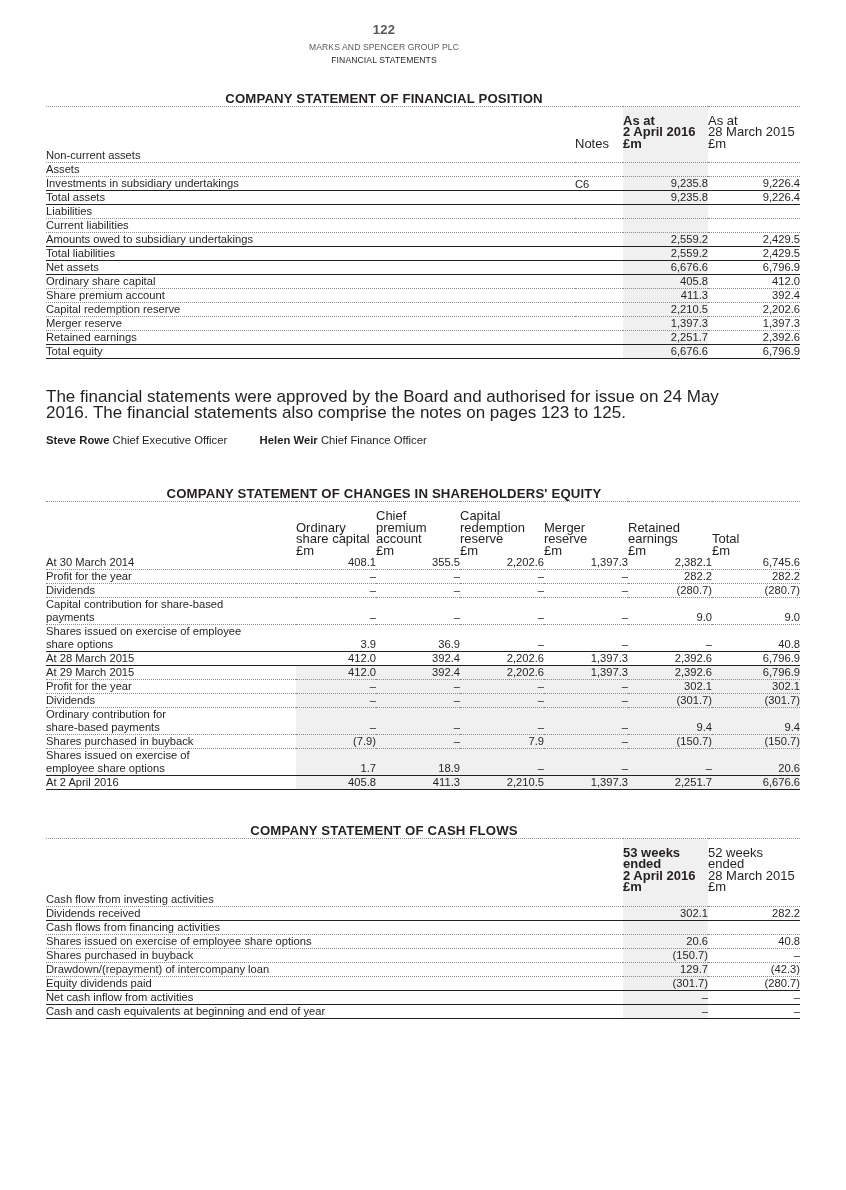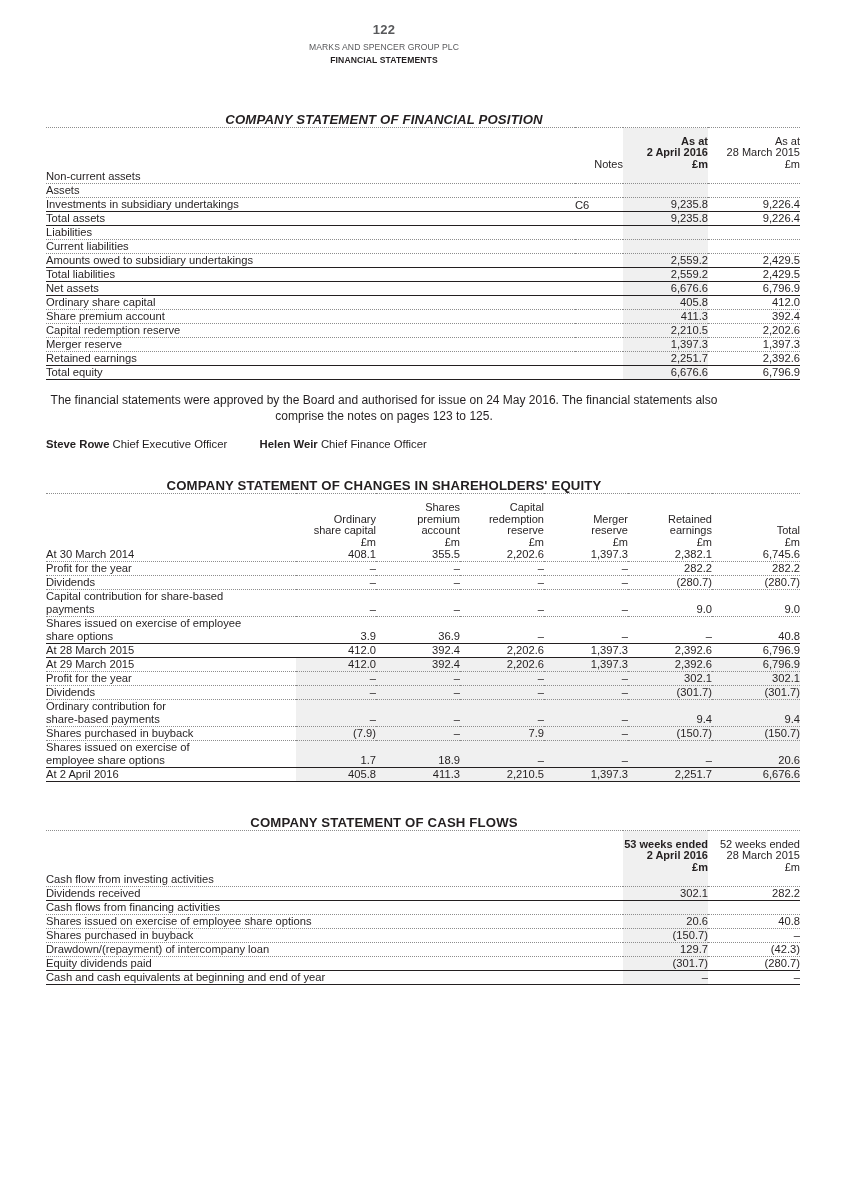--- a/index.html
+++ b/index.html
@@ -19,33 +19,33 @@
 
   
   .runhead{ text-align:center; padding-top:22px; }
   .runhead .pageno{
     font-size:13px; font-weight:bold; color:#58595b; letter-spacing:.2px;
   }
   .runhead .company{
     font-size:8.6px; color:#58595b; letter-spacing:.1px; margin-top:5px;
   }
   .runhead .section{
-    font-size:8.6px; font-weight:bold; color:#231f20; letter-spacing:.1px; margin-top:3px;
+    font-size:8.6px; font-weight:normal; color:#231f20; letter-spacing:.1px; margin-top:3px;
   }
 
   
   .stmt-title{
     text-align:center;
     font-size:13.2px;
     font-weight:bold;
     color:#231f20;
     letter-spacing:.15px;
   }
-  #title-fp{ margin-top:47px;font-style:italic; }
-  #title-eq{ margin-top:28px; }
+  #title-fp{ margin-top:26px; }
+  #title-eq{ margin-top:40px; }
   #title-cf{ margin-top:33px; }
 
   
   .tbl-wrap{ padding:0 46px; }
   table.fin{
     width:754px;
     border-collapse:collapse;
     table-layout:fixed;
     font-size:11.2px;
   }
@@ -54,23 +54,23 @@
     font-weight:normal;
     color:#231f20;
   }
   
   .rule-dot-top td{ border-top:1px dotted #8d8d8d; }
   tr.dotted td{ border-bottom:1px dotted #8d8d8d; }
   tr.solid td{ border-bottom:1px solid #231f20; }
 
   
   .colhead{
-    font-size:11px;
+    font-size:13px;
     line-height:11.4px;
-    text-align:right;
+    text-align:left;
     color:#231f20;
     padding-bottom:3px;
   }
   .colhead.bold{ font-weight:bold; }
   .colhead.notes{ color:#231f20; }
 
   
   td.lbl{
     text-align:left;
     padding:3.3px 0 3.3px 2px;
@@ -89,25 +89,24 @@
 
   .b{ font-weight:bold; }
   .gold{ color:#b09a6b; font-weight:bold; }
 
   
   .shade{ background:#f0f0f0; }
 
   
   .narr{
     padding:0 46px;
-    margin-top:13px;
-    font-size:12px;
+    margin-top:30px;
+    font-size:17px;
     line-height:15.6px;
     color:#231f20;
-    text-align:center;
   }
   .signoff{
     padding:0 46px;
     margin-top:14px;
     font-size:11.3px;
     color:#231f20;
   }
   .signoff .nm{ font-weight:bold; }
   .signoff .gap{ display:inline-block; width:26px; }
 
@@ -281,21 +280,21 @@
             <td></td>
             <td></td>
             <td></td>
             <td></td>
             <td></td>
             <td></td>
           </tr>
           <tr>
             <td></td>
             <td class="colhead"><span>Ordinary</span><br><span>share capital</span><br><span>£m</span></td>
-            <td class="colhead"><span>Shares</span><br><span>premium</span><br><span>account</span><br><span>£m</span></td>
+            <td class="colhead"><span>Chief</span><br><span>premium</span><br><span>account</span><br><span>£m</span></td>
             <td class="colhead"><span>Capital</span><br><span>redemption</span><br><span>reserve</span><br><span>£m</span></td>
             <td class="colhead"><span>Merger</span><br><span>reserve</span><br><span>£m</span></td>
             <td class="colhead"><span>Retained</span><br><span>earnings</span><br><span>£m</span></td>
             <td class="colhead"><span>Total</span><br><span>£m</span></td>
           </tr>
         </thead>
       <tbody id="eq-body">
           <tr class="dotted">
             <td class="lbl twoline b"><span>At 30 March 2014</span></td>
             <td class="num b ">408.1</td>
@@ -476,20 +475,25 @@
             <td class="lbl ">Drawdown/(repayment) of intercompany loan</td>
             <td class="num shade b">129.7</td>
             <td class="num">(42.3)</td>
           </tr>
           <tr class="solid">
             <td class="lbl ">Equity dividends paid</td>
             <td class="num shade b">(301.7)</td>
             <td class="num">(280.7)</td>
           </tr>
           <tr class="solid">
+            <td class="lbl b">Net cash inflow from activities</td>
+            <td class="num shade b">–</td>
+            <td class="num">–</td>
+          </tr>
+          <tr class="solid">
             <td class="lbl b">Cash and cash equivalents at beginning and end of year</td>
             <td class="num shade b">–</td>
             <td class="num">–</td>
           </tr>
         </tbody>
     </table>
   </div>
 
 </div>
 

